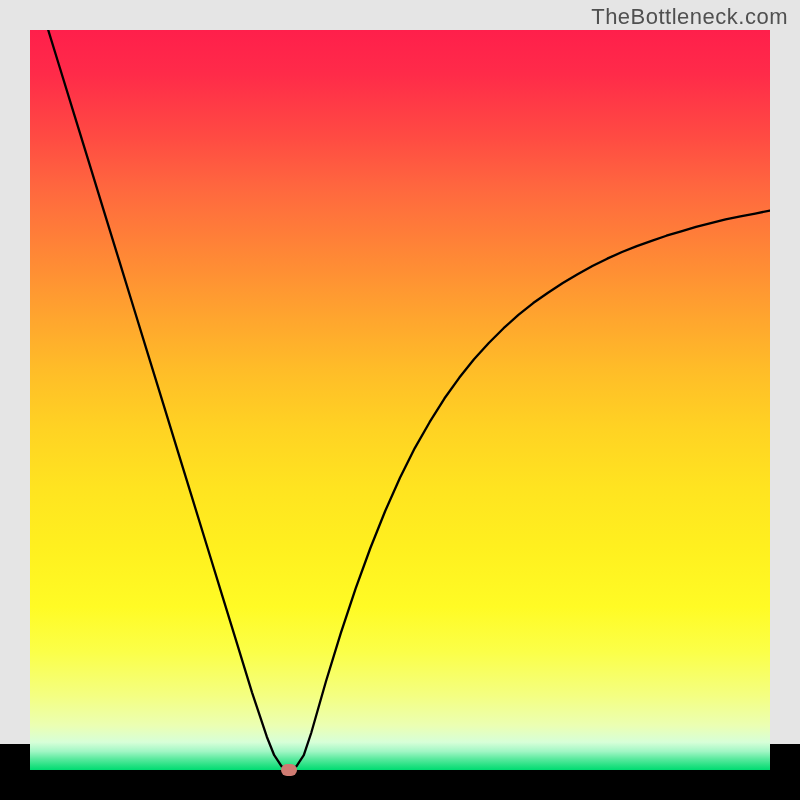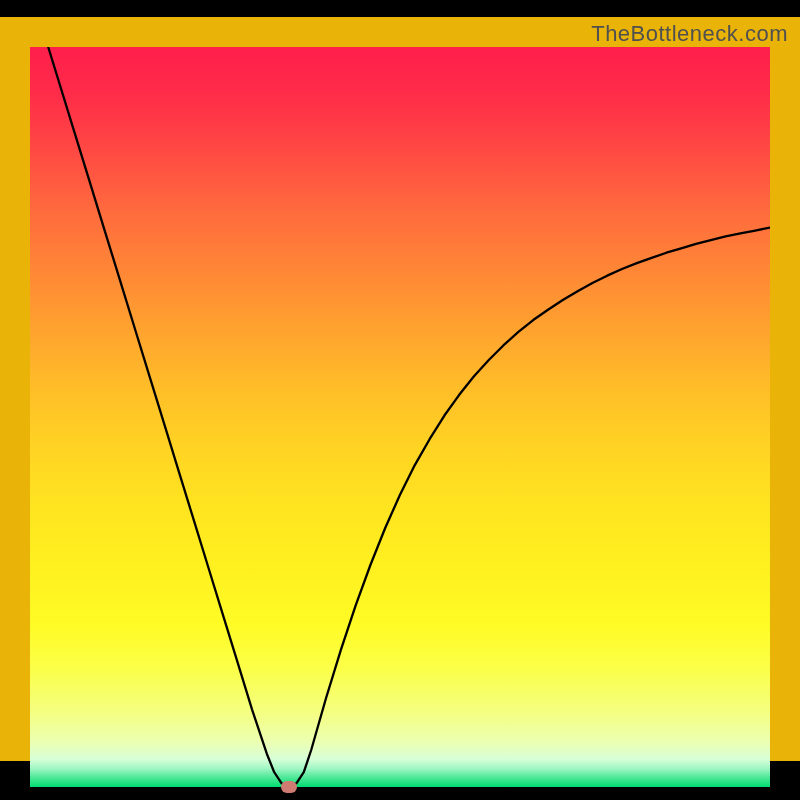--- a/index.html
+++ b/index.html
@@ -10,22 +10,21 @@
     background: #000000;
     overflow: hidden;
     font-family: Arial, sans-serif;
   }
   .frame {
     position: absolute;
     left: 0;
     top: 0;
     width: 800px;
     height: 744px;
-    background: #eab308;
-    margin-top: 17px;
+    background: #e5e5e5;
   }
   .watermark {
     position: absolute;
     top: 4px;
     right: 12px;
     color: #505050;
     font-size: 22px;
     font-weight: 500;
     letter-spacing: 0.5px;
     z-index: 10;

